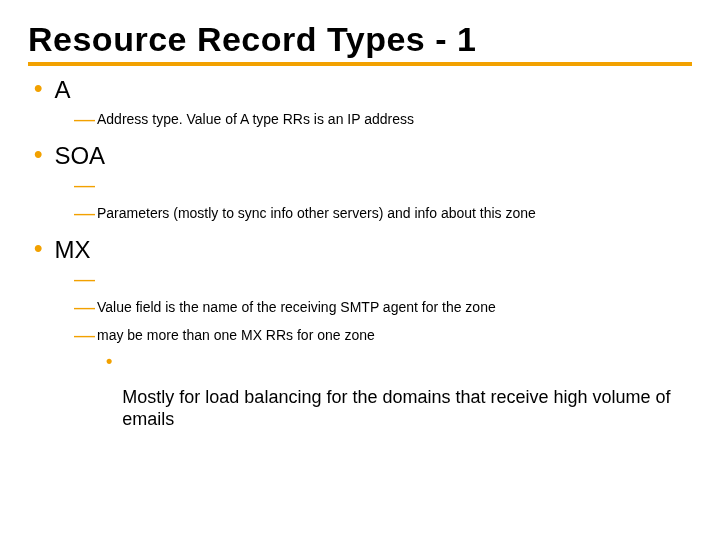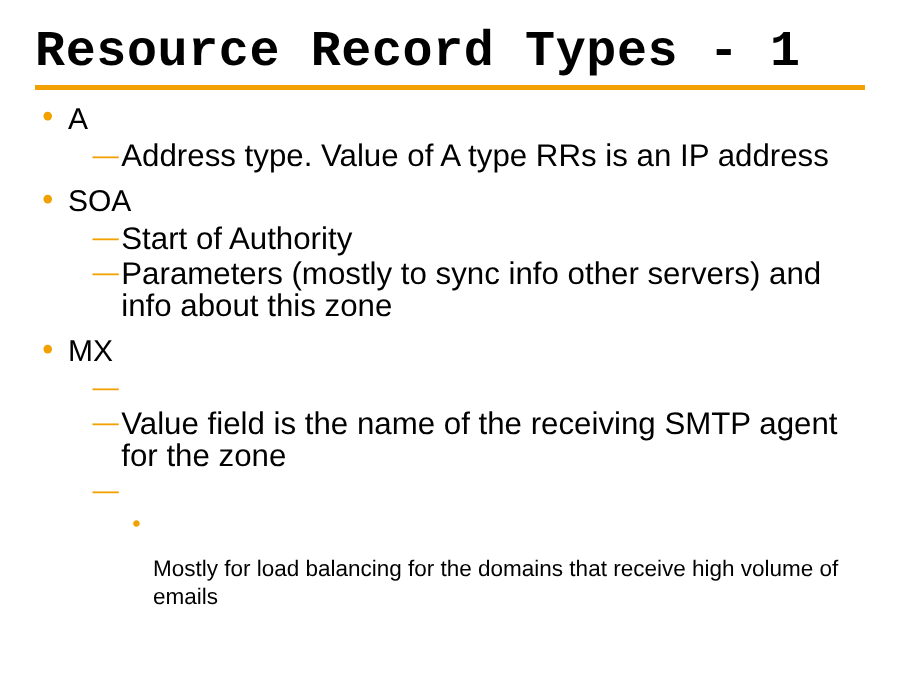--- a/index.html
+++ b/index.html
@@ -11,23 +11,23 @@
     font-family: Arial, Helvetica, sans-serif;
     color: #000000;
   }
   .slide {
     box-sizing: border-box;
     width: 720px;
     height: 540px;
     padding: 22px 28px 0 28px;
   }
   .title {
-    font-family: Liberation Mono, monospace;
+    font-family: Liberation Sans, sans-serif;
     font-weight: 900;
-    font-size: 40px;
+    font-size: 34px;
     letter-spacing: 0.5px;
     margin: 0 0 4px 0;
     line-height: 1.05;
   }
   .rule {
     height: 4px;
     background: #f2a100;
     margin: 2px 0 10px 0;
   }
   .content {
@@ -54,21 +54,21 @@
     align-items: flex-start;
     margin: 2px 0 0 40px;
   }
   .lvl2 .dash {
     color: #f2a100;
     font-size: 21px;
     line-height: 26px;
     margin-right: 2px;
   }
   .lvl2 .text {
-    font-size: 25px;
+    font-size: 14px;
     line-height: 26px;
     max-width: 590px;
   }
   .lvl3 {
     display: flex;
     align-items: flex-start;
     margin: 2px 0 0 72px;
   }
   .lvl3 .bullet {
     color: #f2a100;
@@ -107,21 +107,20 @@
       </div>
     </div>
 
     <div class="section">
       <div class="lvl1">
         <span class="bullet">•</span>
         <span class="text">SOA</span>
       </div>
       <div class="lvl2">
         <span class="dash">—</span>
-        <span class="text">Start of Authority</span>
       </div>
       <div class="lvl2">
         <span class="dash">—</span>
         <span class="text">Parameters (mostly to sync info other servers) and info about this zone</span>
       </div>
     </div>
 
     <div class="section">
       <div class="lvl1">
         <span class="bullet">•</span>
@@ -129,20 +128,21 @@
       </div>
       <div class="lvl2">
         <span class="dash">—</span>
       </div>
       <div class="lvl2">
         <span class="dash">—</span>
         <span class="text">Value field is the name of the receiving SMTP agent for the zone</span>
       </div>
       <div class="lvl2">
         <span class="dash">—</span>
+        <span class="text">may be more than one MX RRs for one zone</span>
       </div>
       <div class="lvl3">
         <span class="bullet">•</span>
         <span class="text">Mostly for load balancing for the domains that receive high volume of emails</span>
       </div>
     </div>
 
   </div>
 </div>
 

